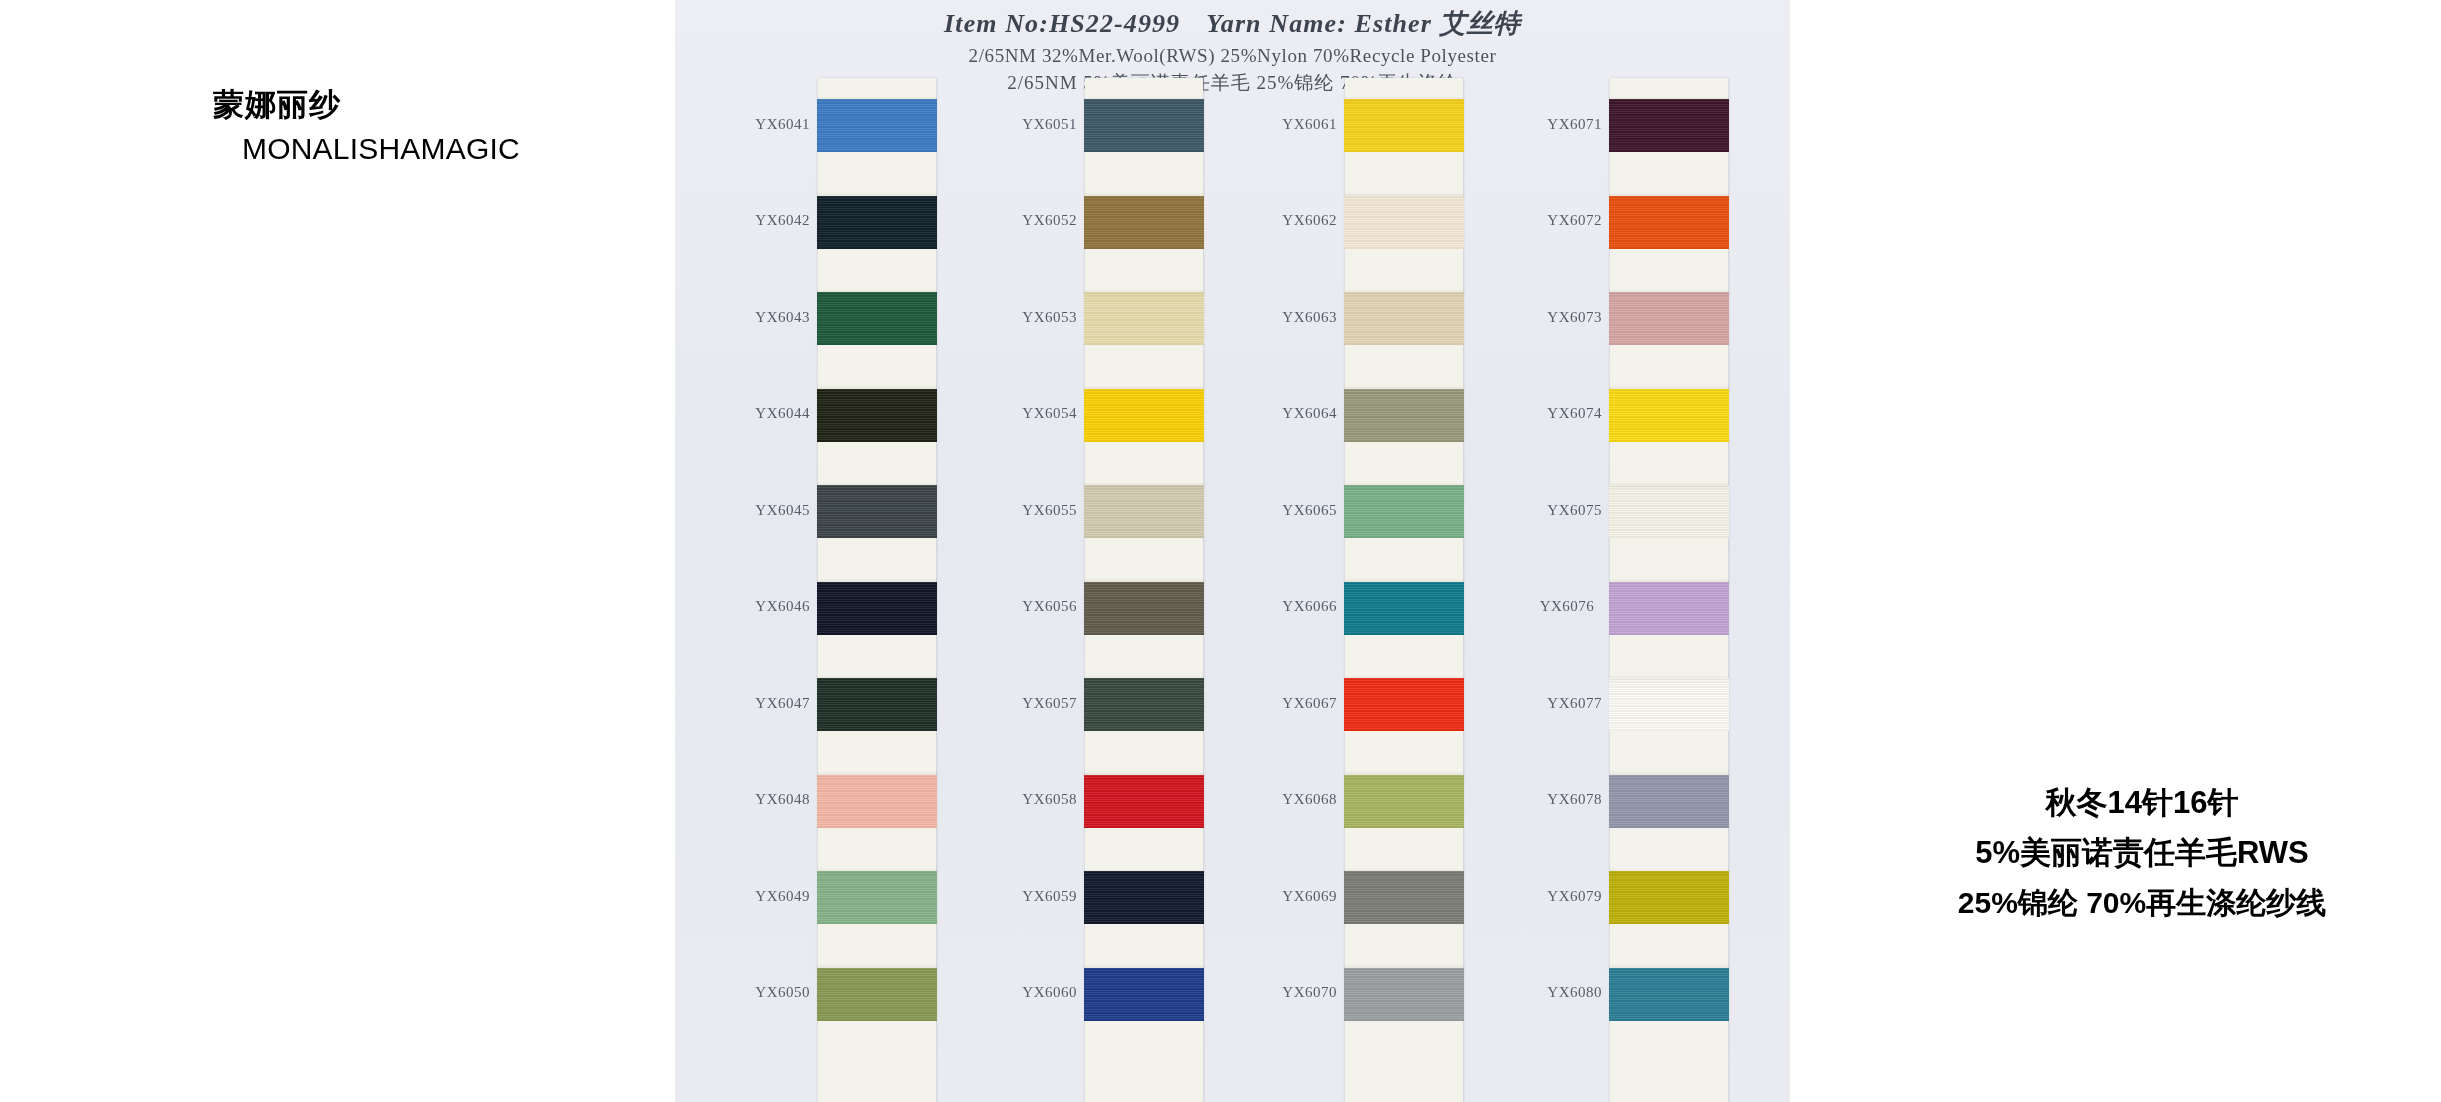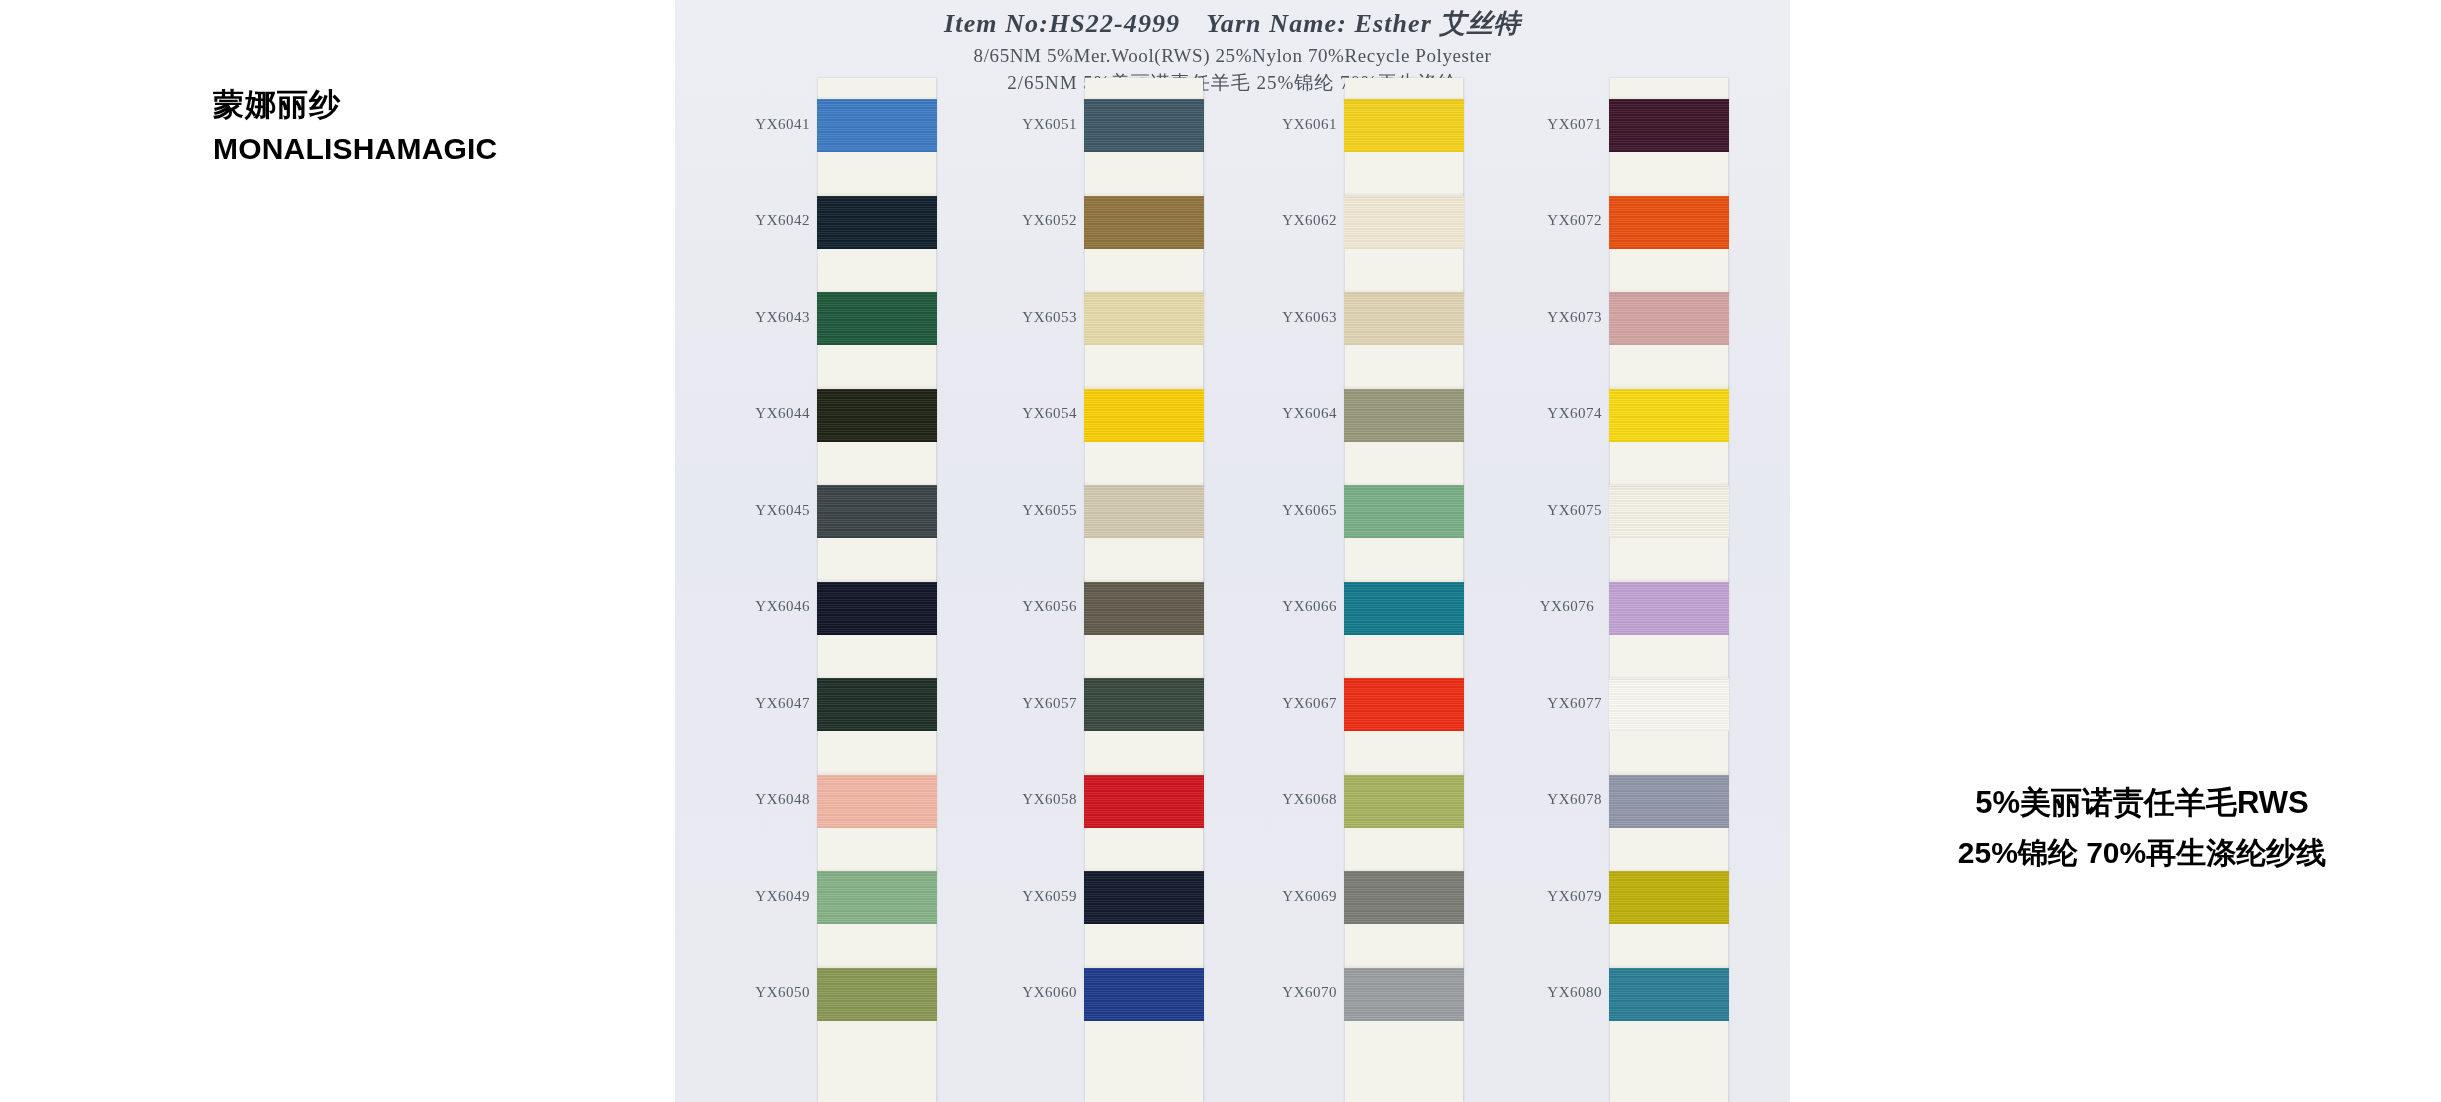--- a/index.html
+++ b/index.html
@@ -141,24 +141,25 @@
     color: #000;
   }
   .brand-cn {
     font-size: 31px;
     font-weight: 700;
     letter-spacing: 1px;
     line-height: 1.25;
   }
   .brand-en {
     font-size: 30px;
-    font-weight: 700;
+    font-weight: 400;
     letter-spacing: .2px;
     line-height: 1.3;
     margin-top: 4px;
+    margin-left: 29px;
   }
 
   
   .spec {
     position: absolute;
     right: 34px;
     top: 783px;
     width: 530px;
     text-align: center;
     color: #000;
@@ -182,21 +183,21 @@
     <div class="brand-en">MONALISHAMAGIC</div>
   </div>
 
   <div class="photo">
     <div class="photo-inner">
 
       <div class="card-header">
         <div class="hdr-line1">
           <span>Item No:HS22-4999</span><span class="yarnname">Yarn Name: Esther 艾丝特</span>
         </div>
-        <div class="hdr-line2">8/65NM 5%Mer.Wool(RWS) 25%Nylon 70%Recycle Polyester</div>
+        <div class="hdr-line2">2/65NM 32%Mer.Wool(RWS) 25%Nylon 70%Recycle Polyester</div>
         <div class="hdr-line3">2/65NM 5%美丽诺责任羊毛  25%锦纶 70%再生涤纶</div>
       </div>
 
       <div class="columns" id="columns">
           <div class="col" style="left: 143px;">
             <div class="strip">
               <div class="swatch" title="YX6041" style="top: 21px; height: 53px; background: rgb(61, 124, 196);"></div>
               <div class="swatch" title="YX6042" style="top: 117.5px; height: 53px; background: rgb(16, 32, 42);"></div>
               <div class="swatch" title="YX6043" style="top: 214px; height: 53px; background: rgb(30, 90, 58);"></div>
               <div class="swatch" title="YX6044" style="top: 310.5px; height: 53px; background: rgb(31, 35, 21);"></div>
@@ -288,17 +289,18 @@
             <div class="code" style="top: 616.5px; left: -78px;">YX6077</div>
             <div class="code" style="top: 713px; left: -78px;">YX6078</div>
             <div class="code" style="top: 809.5px; left: -78px;">YX6079</div>
             <div class="code" style="top: 906px; left: -78px;">YX6080</div>
           </div>
         </div>
     </div>
   </div>
 
   <div class="spec">
+    <div class="spec-line l1">秋冬14针16针</div>
     <div class="spec-line l3">5%美丽诺责任羊毛RWS</div>
     <div class="spec-line l4">25%锦纶 70%再生涤纶纱线</div>
   </div>
 
 </div>
 
 </body></html>

